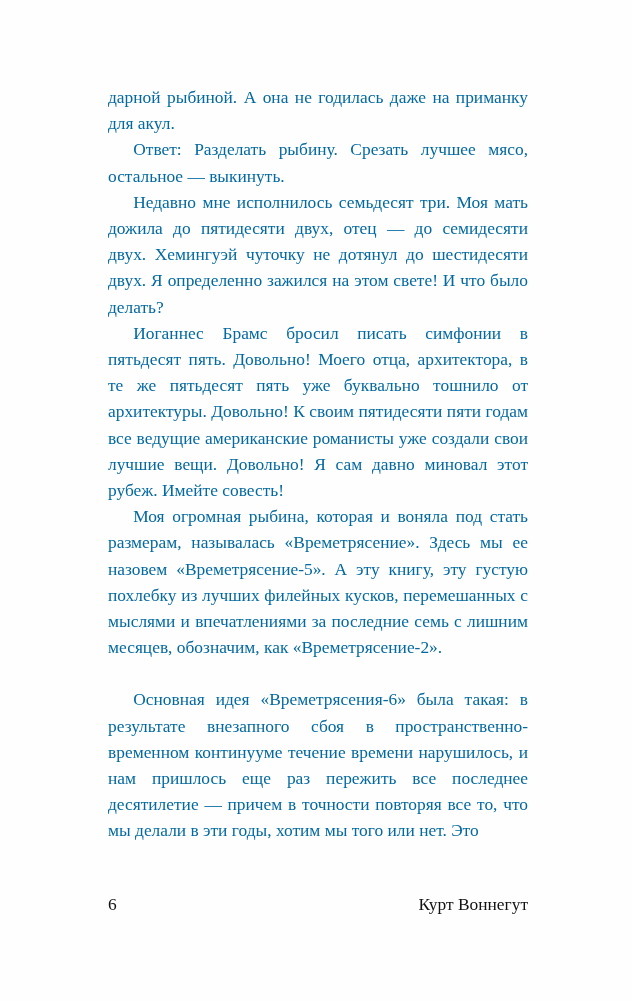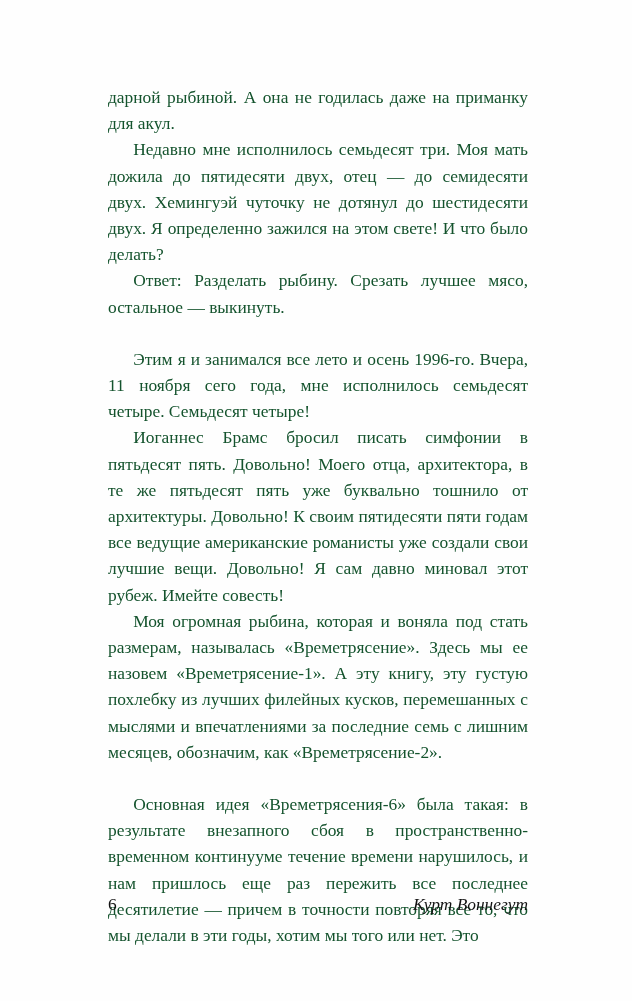--- a/index.html
+++ b/index.html
@@ -30,21 +30,21 @@
     width: 420px;
   }
   p {
     margin: 0;
     font-size: 17.4px;
     line-height: 26.2px;
     text-align: justify;
     text-justify: inter-word;
     -webkit-hyphens: manual;
     hyphens: manual;
-    color: #14532d;
+    color: #0369a1;
   }
   p.indent {
     text-indent: 1.45em;
   }
   p.gap-before {
     margin-top: 26px;
   }
   .footer {
     position: absolute;
     left: 108px;
@@ -53,36 +53,34 @@
     display: flex;
     justify-content: space-between;
     align-items: baseline;
   }
   .page-number {
     font-size: 17.4px;
     color: #131313;
   }
   .running-title {
     font-size: 17.4px;
-    font-style: italic;
     color: #131313;
   }
 </style>
 </head>
 <body>
 
 <div class="page">
 
   <div class="text-column">
     <p class="">дарной рыбиной. А она не годилась даже на приманку для акул.</p>
+    <p class="indent">Ответ: Разделать рыбину. Срезать лучшее мясо, остальное — выкинуть.</p>
     <p class="indent">Недавно мне исполнилось семьдесят три. Моя мать дожила до пятидесяти двух, отец — до семидесяти двух. Хемингуэй чуточку не дотянул до шестидесяти двух. Я определенно зажился на этом свете! И что было делать?</p>
-    <p class="indent">Ответ: Разделать рыбину. Срезать лучшее мясо, остальное — выкинуть.</p>
-    <p class="indent gap-before">Этим я и занимался все лето и осень 1996-го. Вчера, 11 ноября сего года, мне исполнилось семьдесят четыре. Семьдесят четыре!</p>
     <p class="indent">Иоганнес Брамс бросил писать симфонии в пятьдесят пять. Довольно! Моего отца, архитектора, в те же пятьдесят пять уже буквально тошнило от архитектуры. Довольно! К своим пятидесяти пяти годам все ведущие американские романисты уже создали свои лучшие вещи. Довольно! Я сам давно миновал этот рубеж. Имейте совесть!</p>
-    <p class="indent">Моя огромная рыбина, которая и воняла под стать размерам, называлась «Времетрясение». Здесь мы ее назовем «Времетрясение-1». А эту книгу, эту густую похлебку из лучших филейных кусков, перемешанных с мыслями и впечатлениями за последние семь с лишним месяцев, обозначим, как «Времетрясение-2».</p>
+    <p class="indent">Моя огромная рыбина, которая и воняла под стать размерам, называлась «Времетрясение». Здесь мы ее назовем «Времетрясение-5». А эту книгу, эту густую похлебку из лучших филейных кусков, перемешанных с мыслями и впечатлениями за последние семь с лишним месяцев, обозначим, как «Времетрясение-2».</p>
     <p class="indent gap-before">Основная идея «Времетрясения-6» была такая: в результате внезапного сбоя в пространственно-временном континууме течение времени нарушилось, и нам пришлось еще раз пережить все последнее десятилетие — причем в точности повторяя все то, что мы делали в эти годы, хотим мы того или нет. Это</p>
   </div>
 
   <div class="footer">
     <span class="page-number">6</span>
     <span class="running-title">Курт Воннегут</span>
   </div>
 
 </div>
 

